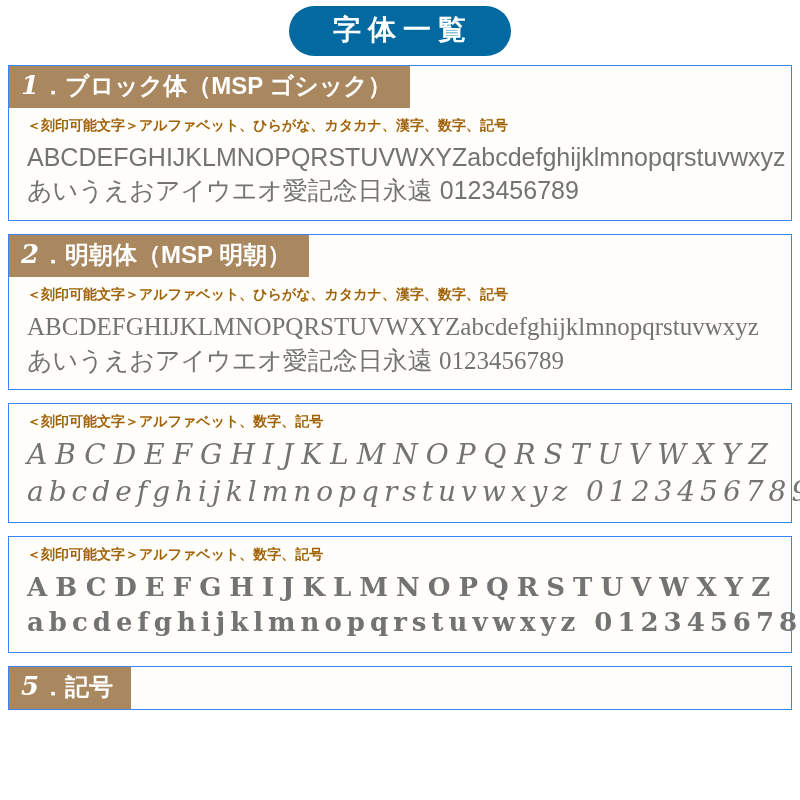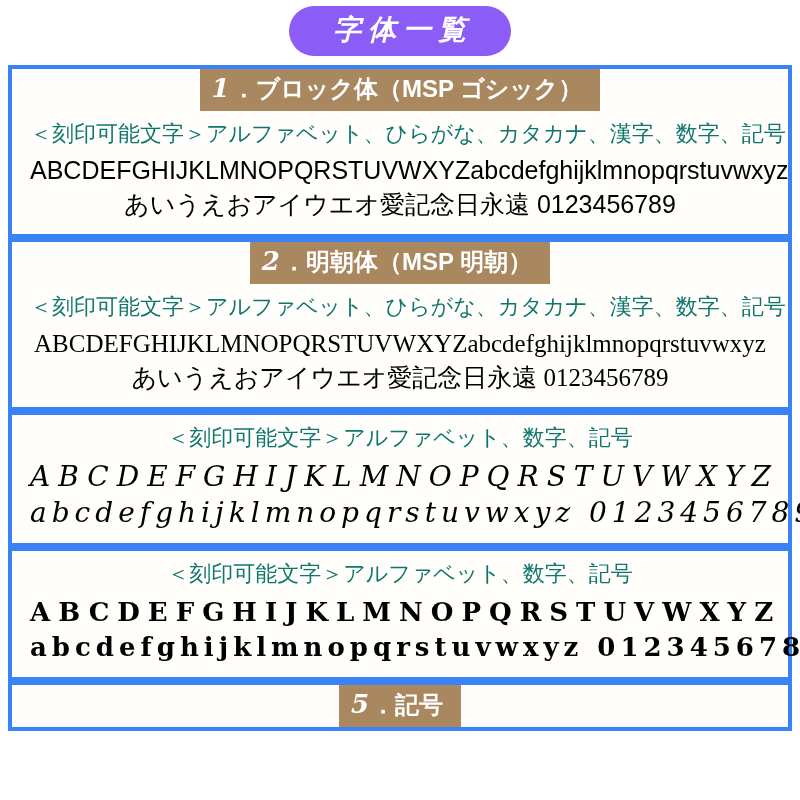--- a/index.html
+++ b/index.html
@@ -3,66 +3,64 @@
 <meta charset="utf-8">
 <style>
   * { margin: 0; padding: 0; box-sizing: border-box; }
   html, body { width: 800px; background: #ffffff; font-family: "Liberation Sans", "DejaVu Sans", sans-serif; }
   body { padding: 6px 8px 8px 8px; color: #1c1c1c; }
 
   
   .badge-wrap { text-align: center; margin-bottom: 9px; }
   .title-badge {
     display: inline-block;
-    background: #8b5cf6;
+    background: #0369a1;
     color: #ffffff;
     font-size: 28px;
     font-weight: bold;
     letter-spacing: 7px;
     padding: 9px 38px 10px 44px;
     border-radius: 27px;
     line-height: 1.1;
-    font-style: italic;
   }
 
   
   .section-box {
-    border: 4px solid #3b82f6;
-    margin-bottom: 0;
+    border: 1px solid #3b82f6;
+    margin-bottom: 13px;
     background: #fffefb;
-    text-align: center;
   }
   .section-band {
     display: inline-block;
     background: #a9875f;
     color: #ffffff;
     font-size: 24px;
     font-weight: bold;
     line-height: 1.15;
     padding: 5px 18px 7px 12px;
     vertical-align: top;
   }
   .section-num {
     font-family: "DejaVu Serif", "Liberation Serif", serif;
     font-style: italic;
     font-size: 26px;
     padding-right: 2px;
   }
   .section-content { padding: 6px 18px 12px 18px; }
 
   .desc-line {
-    color: #0f766e;
-    font-weight: normal;
-    font-size: 22px;
+    color: #a16207;
+    font-weight: bold;
+    font-size: 14px;
     line-height: 1.35;
     margin: 2px 0 6px 0;
     white-space: nowrap;
   }
 
-  .sample { color: #000000; white-space: nowrap; }
+  .sample { color: #737373; white-space: nowrap; }
 
   
   .font-gothic .sample { font-family: "Liberation Sans", "DejaVu Sans", sans-serif; font-size: 25px; line-height: 1.35; }
 
   
   .font-mincho .sample { font-family: "Liberation Serif", "DejaVu Serif", serif; font-size: 25px; line-height: 1.35; }
 
   
   .font-script .sample {
     font-family: "DejaVu Serif", "Liberation Serif", serif;

